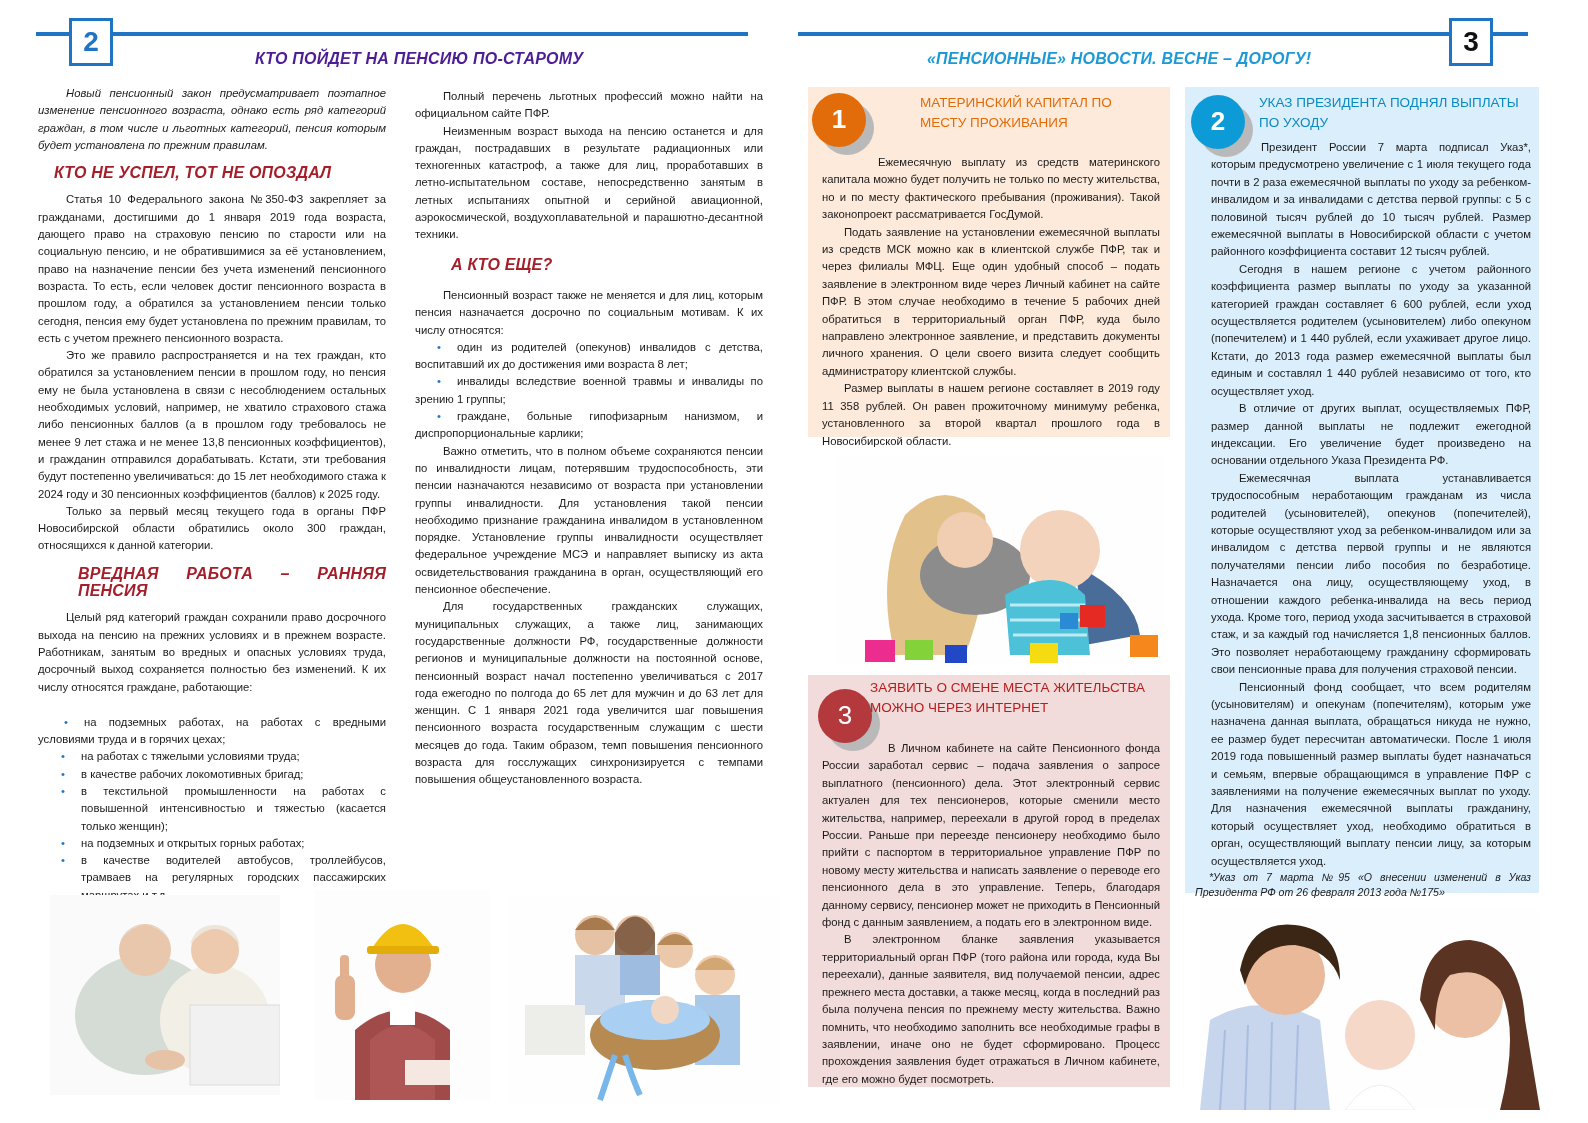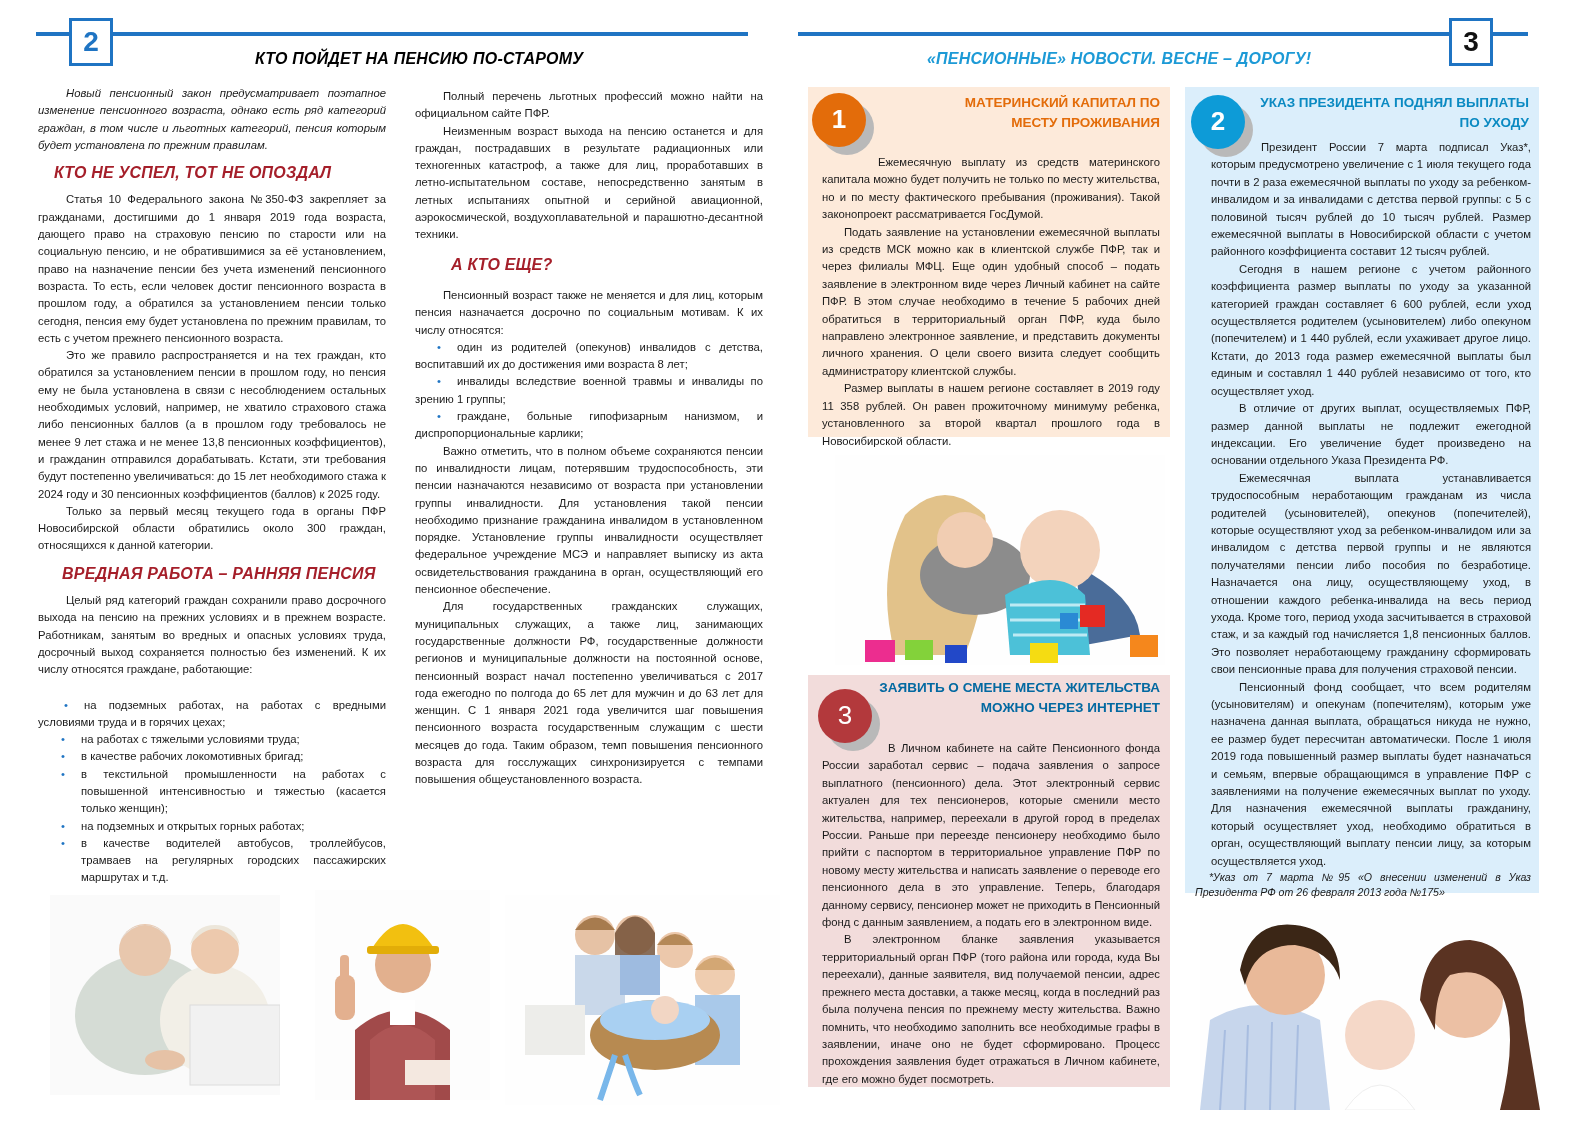--- a/index.html
+++ b/index.html
@@ -8,40 +8,40 @@
 
   
   .rule { position:absolute; height:4px; background:#1f74c3; }
   .pagebox { position:absolute; width:38px; height:42px; border:3px solid #1f74c3; background:#fff;
              display:flex; align-items:center; justify-content:center;
              font-family:"Liberation Sans", sans-serif; font-weight:bold; font-size:28px; }
   .pagebox.left { color:#1f74c3; }
   .pagebox.right { color:#111; }
   .page-title { position:absolute; font-family:"Liberation Sans", sans-serif; font-weight:bold;
                 font-style:italic; font-size:16px; letter-spacing:0.2px; }
-  .page-title.red { color:#000000; }
+  .page-title.red { color:#4c1d95; }
   .page-title.blue { color:#1d9ad6; }
 
   
   .col { position:absolute; font-size:11.3px; line-height:17.3px; text-align:justify; }
   .col p { margin:0; text-indent:28px; }
   .col p.intro { font-style:italic; }
   .col h3 { margin:10px 0 10px 16px; font-size:16px; font-style:italic; font-weight:bold;
             color:#a51f2a; letter-spacing:0.2px; }
   .col ul { list-style:none; margin:0; padding:0; }
   .col ul li { text-indent:0; position:relative; }
   .col ul li .bullet { color:#1f74c3; display:inline-block; width:20px; padding-left:22px; }
   .col ul.hanging li { padding-left:43px; text-indent:-20px; }
   .col ul.hanging li .bullet { padding-left:0; width:20px; text-indent:0; }
 
   
   .box { position:absolute; padding:0; font-size:11.3px; line-height:17.4px; text-align:justify; }
   .box .inner { position:absolute; left:14px; right:10px; }
   .box p { margin:0; text-indent:22px; }
-  .box-head { position:absolute; right:10px; text-align:right; font-weight:bold; font-size:13.5px; line-height:20px; }
+  .box-head { position:absolute; right:10px; text-align:left; font-weight:normal; font-size:13.5px; line-height:20px; }
   .badge { position:absolute; width:54px; height:54px; border-radius:50%;
            display:flex; align-items:center; justify-content:center;
            color:#fff; font-size:26px; font-weight:bold; }
   .badge-shadow { position:absolute; width:54px; height:54px; border-radius:50%; background:#b9b9b9; }
   .footnote { font-style:italic; font-size:10.6px; line-height:15px; }
 
   
   .photo { position:absolute; overflow:hidden; background:#fff; }
   .photo svg { width:100%; height:100%; display:block; }
 </style>
@@ -53,21 +53,21 @@
   <span>2</span>
 </div>
 <div class="page-title red" style="left:255px; top:50px;">КТО ПОЙДЕТ НА ПЕНСИЮ ПО-СТАРОМУ</div>
 
 <div class="col" style="left:38px; top:85px; width:348px;">
   <p class="intro">Новый пенсионный закон предусматривает поэтапное изменение пенсионного возраста, однако есть ряд категорий граждан, в том числе и льготных категорий, пенсия которым будет установлена по прежним правилам.</p>
   <h3 style="margin-top:10px;">КТО НЕ УСПЕЛ, ТОТ НЕ ОПОЗДАЛ</h3>
   <p>Статья 10 Федерального закона №350-ФЗ закрепляет за гражданами, достигшими до 1 января 2019 года возраста, дающего право на страховую пенсию по старости или на социальную пенсию, и не обратившимися за её установлением, право на назначение пенсии без учета изменений пенсионного возраста. То есть, если человек достиг пенсионного возраста в прошлом году, а обратился за установлением пенсии только сегодня, пенсия ему будет установлена по прежним правилам, то есть с учетом прежнего пенсионного возраста.</p>
   <p>Это же правило распространяется и на тех граждан, кто обратился за установлением пенсии в прошлом году, но пенсия ему не была установлена в связи с несоблюдением остальных необходимых условий, например, не хватило страхового стажа либо пенсионных баллов (а в прошлом году требовалось не менее 9 лет стажа и не менее 13,8 пенсионных коэффициентов), и гражданин отправился дорабатывать. Кстати, эти требования будут постепенно увеличиваться: до 15 лет необходимого стажа к 2024 году и 30 пенсионных коэффициентов (баллов) к 2025 году.</p>
   <p>Только за первый месяц текущего года в органы ПФР Новосибирской области обратились около 300 граждан, относящихся к данной категории.</p>
-  <h3 style="margin-left:24px;">ВРЕДНАЯ РАБОТА – РАННЯЯ ПЕНСИЯ</h3>
+  <h3 style="margin-left:40px;">ВРЕДНАЯ РАБОТА – РАННЯЯ ПЕНСИЯ</h3>
   <p>Целый ряд категорий граждан сохранили право досрочного выхода на пенсию на прежних условиях и в прежнем возрасте. Работникам, занятым во вредных и опасных условиях труда, досрочный выход сохраняется полностью без изменений. К их числу относятся граждане, работающие:</p>
   <ul class="hanging" style="margin-top:18px;">
     <li style="padding-left:0; text-indent:0;"><span class="bullet" style="padding-left:26px;">•</span><span>на подземных работах, на работах с вредными условиями труда и в горячих цехах;</span></li>
     <li><span class="bullet">•</span><span>на работах с тяжелыми условиями труда;</span></li>
     <li><span class="bullet">•</span><span>в качестве рабочих локомотивных бригад;</span></li>
     <li><span class="bullet">•</span><span>в текстильной промышленности на работах с повышенной интенсивностью и тяжестью (касается только женщин);</span></li>
     <li><span class="bullet">•</span><span>на подземных и открытых горных работах;</span></li>
     <li><span class="bullet">•</span><span>в качестве водителей автобусов, троллейбусов, трамваев на регулярных городских пассажирских маршрутах и т.д.</span></li>
   </ul>
 </div>
@@ -172,21 +172,21 @@
     <rect x="195" y="188" width="28" height="20" fill="#f5dc12"></rect>
     <rect x="295" y="180" width="28" height="22" fill="#f5871c"></rect>
   </svg>
 </div>
 
 <div class="box" style="left:808px; top:675px; width:362px; height:412px; background:#f2dcdb;">
   <div class="badge-shadow" style="left:18px; top:22px;"></div>
   <div class="badge" style="left:10px; top:14px; background:#b3393c; font-weight:normal;">
     <span>3</span>
   </div>
-  <div class="box-head" style="top:3px; width:290px; color:#0369a1;">ЗАЯВИТЬ О СМЕНЕ МЕСТА ЖИТЕЛЬСТВА МОЖНО ЧЕРЕЗ ИНТЕРНЕТ</div>
+  <div class="box-head" style="top:3px; width:290px; color:#b91c1c;">ЗАЯВИТЬ О СМЕНЕ МЕСТА ЖИТЕЛЬСТВА МОЖНО ЧЕРЕЗ ИНТЕРНЕТ</div>
   <div class="inner" style="top:65px;">
     <p style="text-indent:66px;">В Личном кабинете на сайте Пенсионного фонда России заработал сервис – подача заявления о запросе выплатного (пенсионного) дела. Этот электронный сервис актуален для тех пенсионеров, которые сменили место жительства, например, переехали в другой город в пределах России. Раньше при переезде пенсионеру необходимо было прийти с паспортом в территориальное управление ПФР по новому месту жительства и написать заявление о переводе его пенсионного дела в это управление. Теперь, благодаря данному сервису, пенсионер может не приходить в Пенсионный фонд с данным заявлением, а подать его в электронном виде.</p>
     <p>В электронном бланке заявления указывается территориальный орган ПФР (того района или города, куда Вы переехали), данные заявителя, вид получаемой пенсии, адрес прежнего места доставки, а также месяц, когда в последний раз была получена пенсия по прежнему месту жительства. Важно помнить, что необходимо заполнить все необходимые графы в заявлении, иначе оно не будет сформировано. Процесс прохождения заявления будет отражаться в Личном кабинете, где его можно будет посмотреть.</p>
   </div>
 </div>
 
 <div class="box" style="left:1185px; top:87px; width:354px; height:806px; background:#dbeefb;">
   <div class="badge-shadow" style="left:14px; top:16px;"></div>
   <div class="badge" style="left:6px; top:8px; background:#0d9bd7;">
     <span>2</span>

